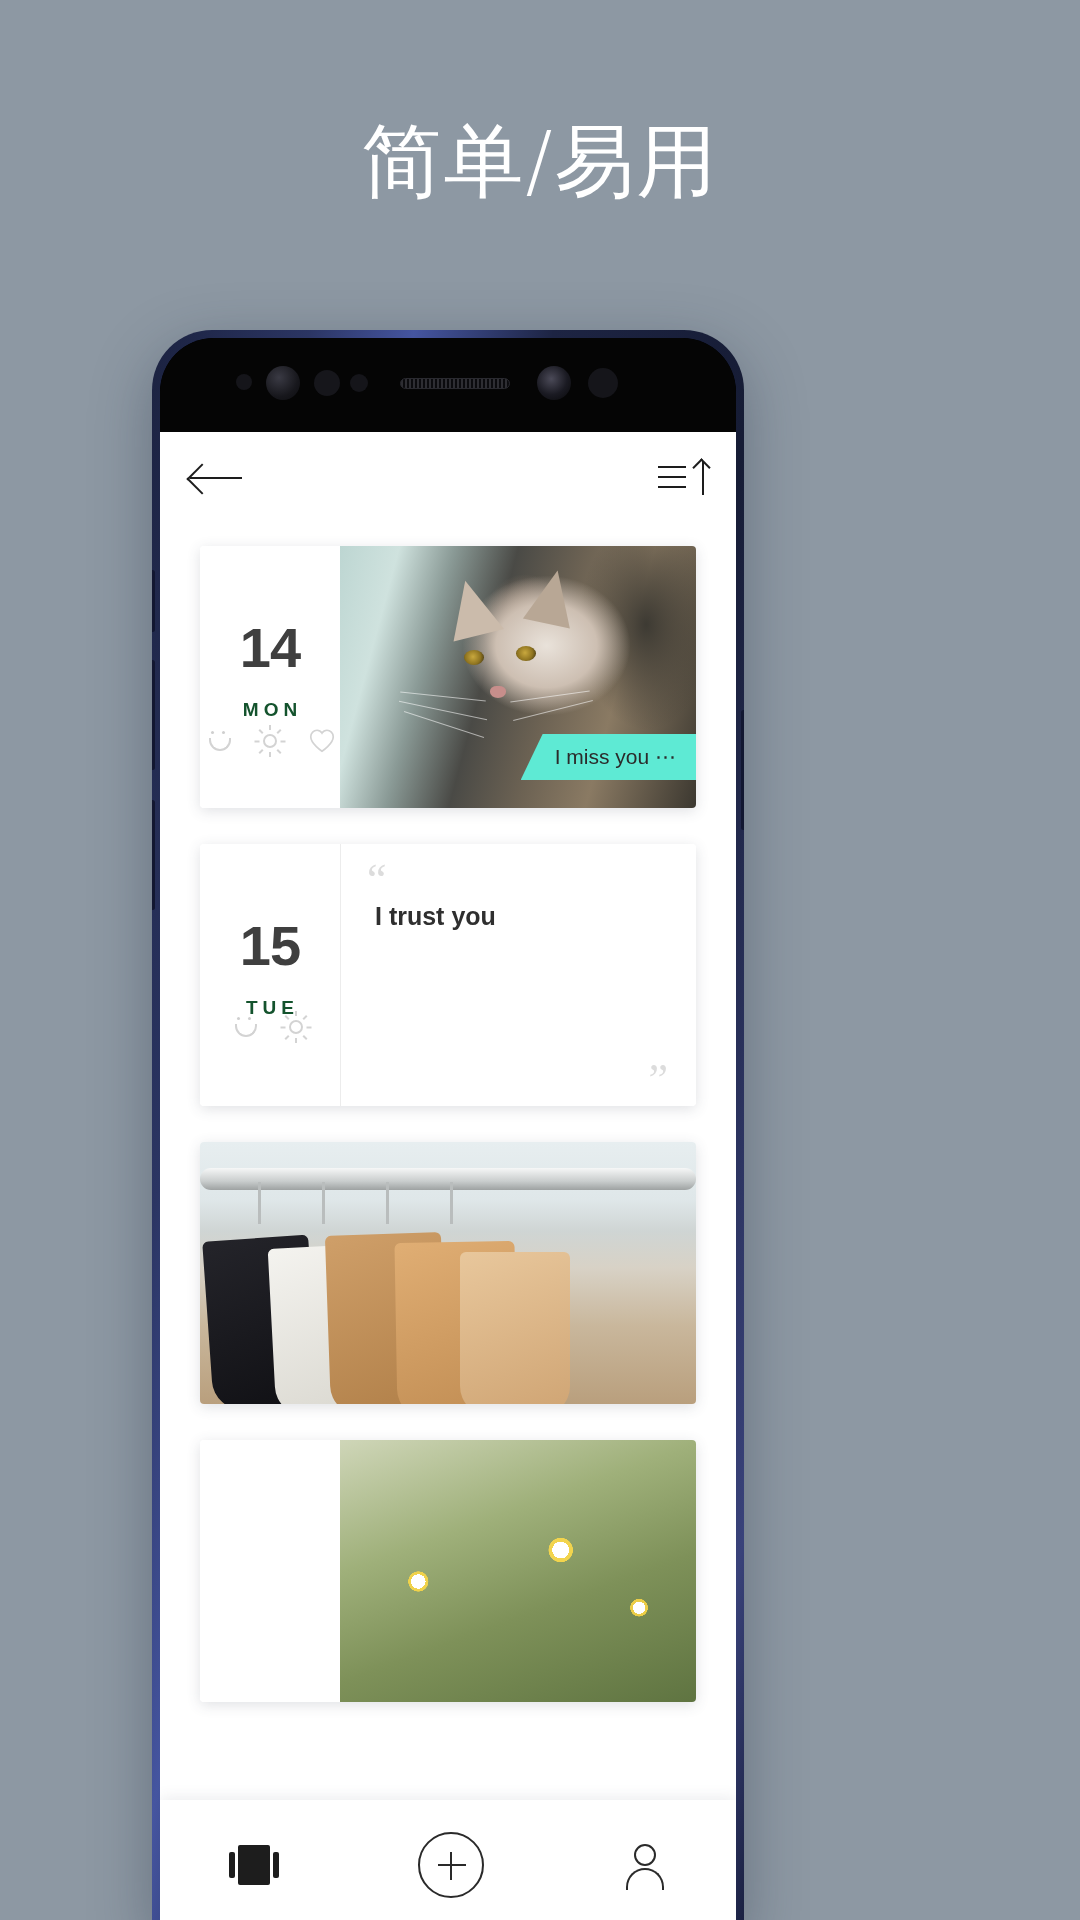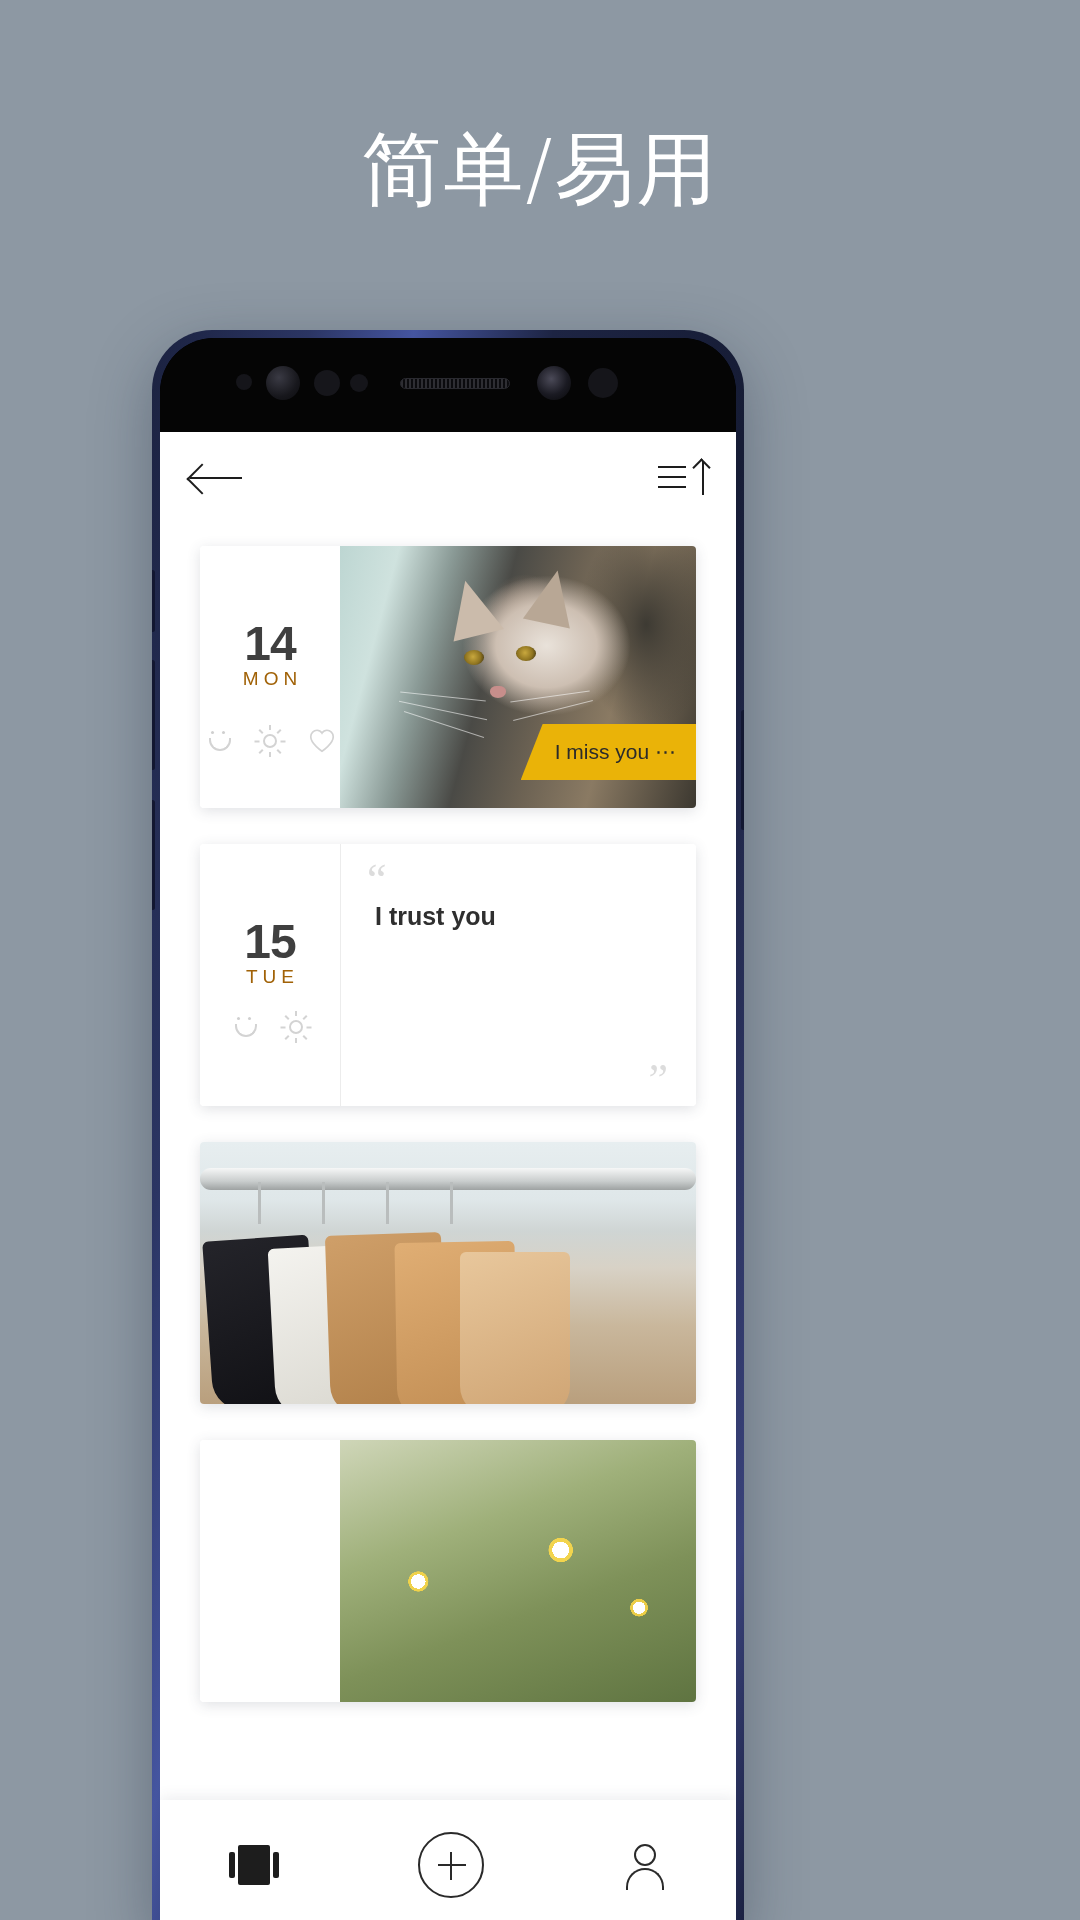--- a/index.html
+++ b/index.html
@@ -16,21 +16,20 @@
     position:absolute;
     top:118px; left:0; width:1080px;
     text-align:center;
     color:#ffffff;
     font-size:80px;
     font-weight:300;
     letter-spacing:2px;
     line-height:1.1;
     font-family:"DejaVu Sans", sans-serif;
     white-space:nowrap;
-    margin-top:8px;
   }
 
   
   .phone{
     position:absolute;
     left:152px; top:330px;
     width:592px; height:1600px;
     border-radius:60px 60px 0 0;
     background:linear-gradient(100deg,#1b2240 0%,#2b3563 18%,#4555a0 30%,#1d2443 46%,#161c35 70%,#39427a 92%,#1a2040 100%);
     box-shadow:0 18px 60px rgba(30,40,60,.35);
@@ -175,31 +174,31 @@
   }
   .card-left{
     width:140px; flex:0 0 140px;
     background:#fff;
     display:flex; flex-direction:column;
     align-items:center;
     padding-top:74px;
     position:relative;
   }
   .day-num{
-    font-size:48px; font-weight:700;
+    font-size:56px; font-weight:700;
     color:#3f3f3f;
     line-height:1;
     font-family:"Liberation Sans", sans-serif;
     letter-spacing:-1px;
   }
   .day-name{
-    margin-top:0;
-    font-size:19px; font-weight:400;
+    margin-top:23px;
+    font-size:19px; font-weight:700;
     letter-spacing:5px;
-    color:#a16207;
+    color:#14532d;
     padding-left:5px;
   }
   .mood-row{
     position:absolute; bottom:52px; left:0; width:100%;
     display:flex; justify-content:center; gap:22px;
     align-items:center;
   }
   .mood-row.r2{ bottom:64px; }
   .mood-row.r3{ bottom:52px; }
 
@@ -281,22 +280,22 @@
     border-right:24px solid transparent;
     border-bottom:54px solid #b8a795;
     transform:rotate(12deg);
   }
   .whisk{
     position:absolute; height:1px; background:rgba(255,255,255,.55);
   }
 
   .caption-ribbon{
     position:absolute; right:0; bottom:28px;
-    height:56px;
-    background:#eab308;
+    height:46px;
+    background:#5eead4;
     display:flex; align-items:center;
     padding:0 20px 0 34px;
     font-size:21px; color:#2b2b2b;
     box-shadow:-2px 2px 10px rgba(0,0,0,.18);
     clip-path:polygon(22px 0,100% 0,100% 100%,0 100%);
   }
 
   
   .quote-card .card-right{
     background:#fff;

